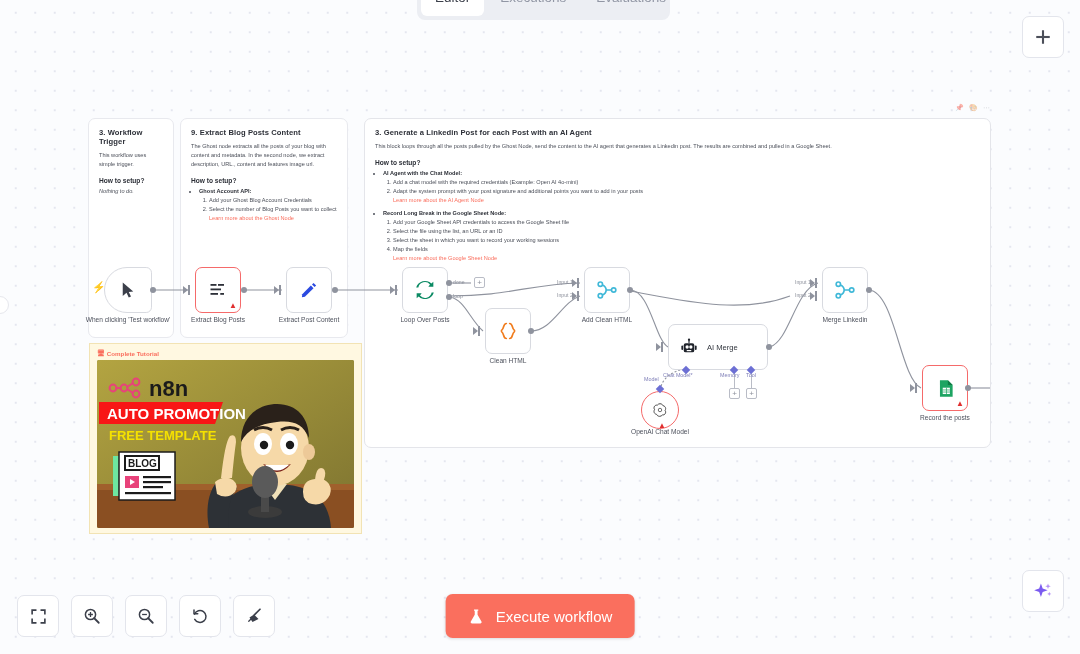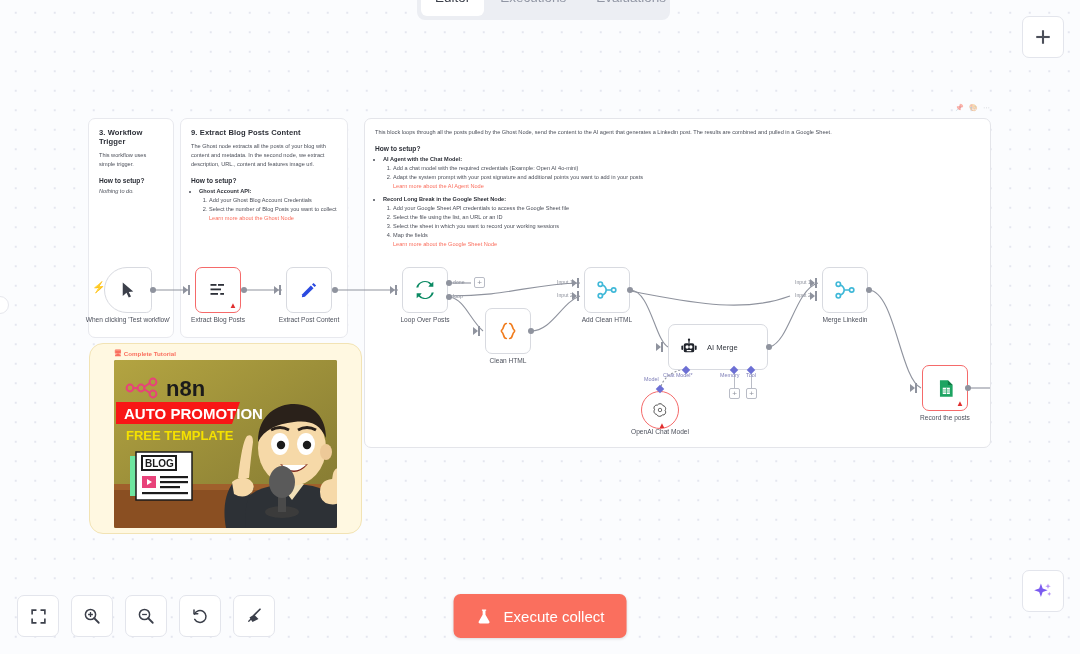--- a/index.html
+++ b/index.html
@@ -128,22 +128,22 @@
   #note3 { left: 364px; top: 118px; width: 627px; height: 330px;
            border-color: #e4e5ea; }
 
   
   #note-tutorial {
     position: absolute;
     left: 89px; top: 343px;
     width: 273px; height: 191px;
     background: #fff8e1;
     border: 1px solid #f2e3b4;
-    border-radius: 14px;
-    padding: 5px 24px;
+    border-radius: 0;
+    padding: 5px 7px;
   }
   #note-tutorial .tut-title {
     font-size: 6.2px;
     color: #fa6f5e;
     font-weight: bold;
     display: flex; align-items: center; gap: 2px;
     margin-bottom: 3px;
   }
   #tut-thumb {
     width: 100%; height: 168px;
@@ -335,20 +335,21 @@
         <ol>
           <li>Add your Ghost Blog Account Credentials</li>
           <li>Select the number of Blog Posts you want to collect</li>
         </ol>
         <a style="margin-left:10px">Learn more about the Ghost Node</a>
       </li>
     </ul>
   </div>
 
   <div class="sticky" id="note3">
+    <h3>3. Generate a Linkedin Post for each Post with an AI Agent</h3>
     <p class="lead">This block loops through all the posts pulled by the Ghost Node, send the content to the AI agent that generates a Linkedin post. The results are combined and pulled in a Google Sheet.</p>
     <h4>How to setup?</h4>
     <ul>
       <li>
         <b>AI Agent with the Chat Model:</b>
         <ol>
           <li>Add a chat model with the required credentials (Example: Open AI 4o-mini)</li>
           <li>Adapt the system prompt with your post signature and additional points you want to add in your posts</li>
         </ol>
         <a style="margin-left:10px">Learn more about the AI Agent Node</a>
@@ -663,14 +664,14 @@
       <path d="M12 10 L18 16 L10 20 L6 14 Z" fill="#3b3f4a"></path>
       <path d="M5 19 L8 16" stroke="#3b3f4a" stroke-width="1.6" stroke-linecap="round"></path>
     </svg>
   </div>
 </div>
 
 <button id="execute-btn">
   <svg width="17" height="17" viewBox="0 0 24 24">
     <path d="M9 2 L15 2 L15 4 L14 4 L14 9.5 L19.5 19 A2 2 0 0 1 17.8 22 L6.2 22 A2 2 0 0 1 4.5 19 L10 9.5 L10 4 L9 4 Z" fill="#ffffff"></path>
   </svg>
-  <span>Execute collect</span>
+  <span>Execute workflow</span>
 </button>
 
 </body></html>

